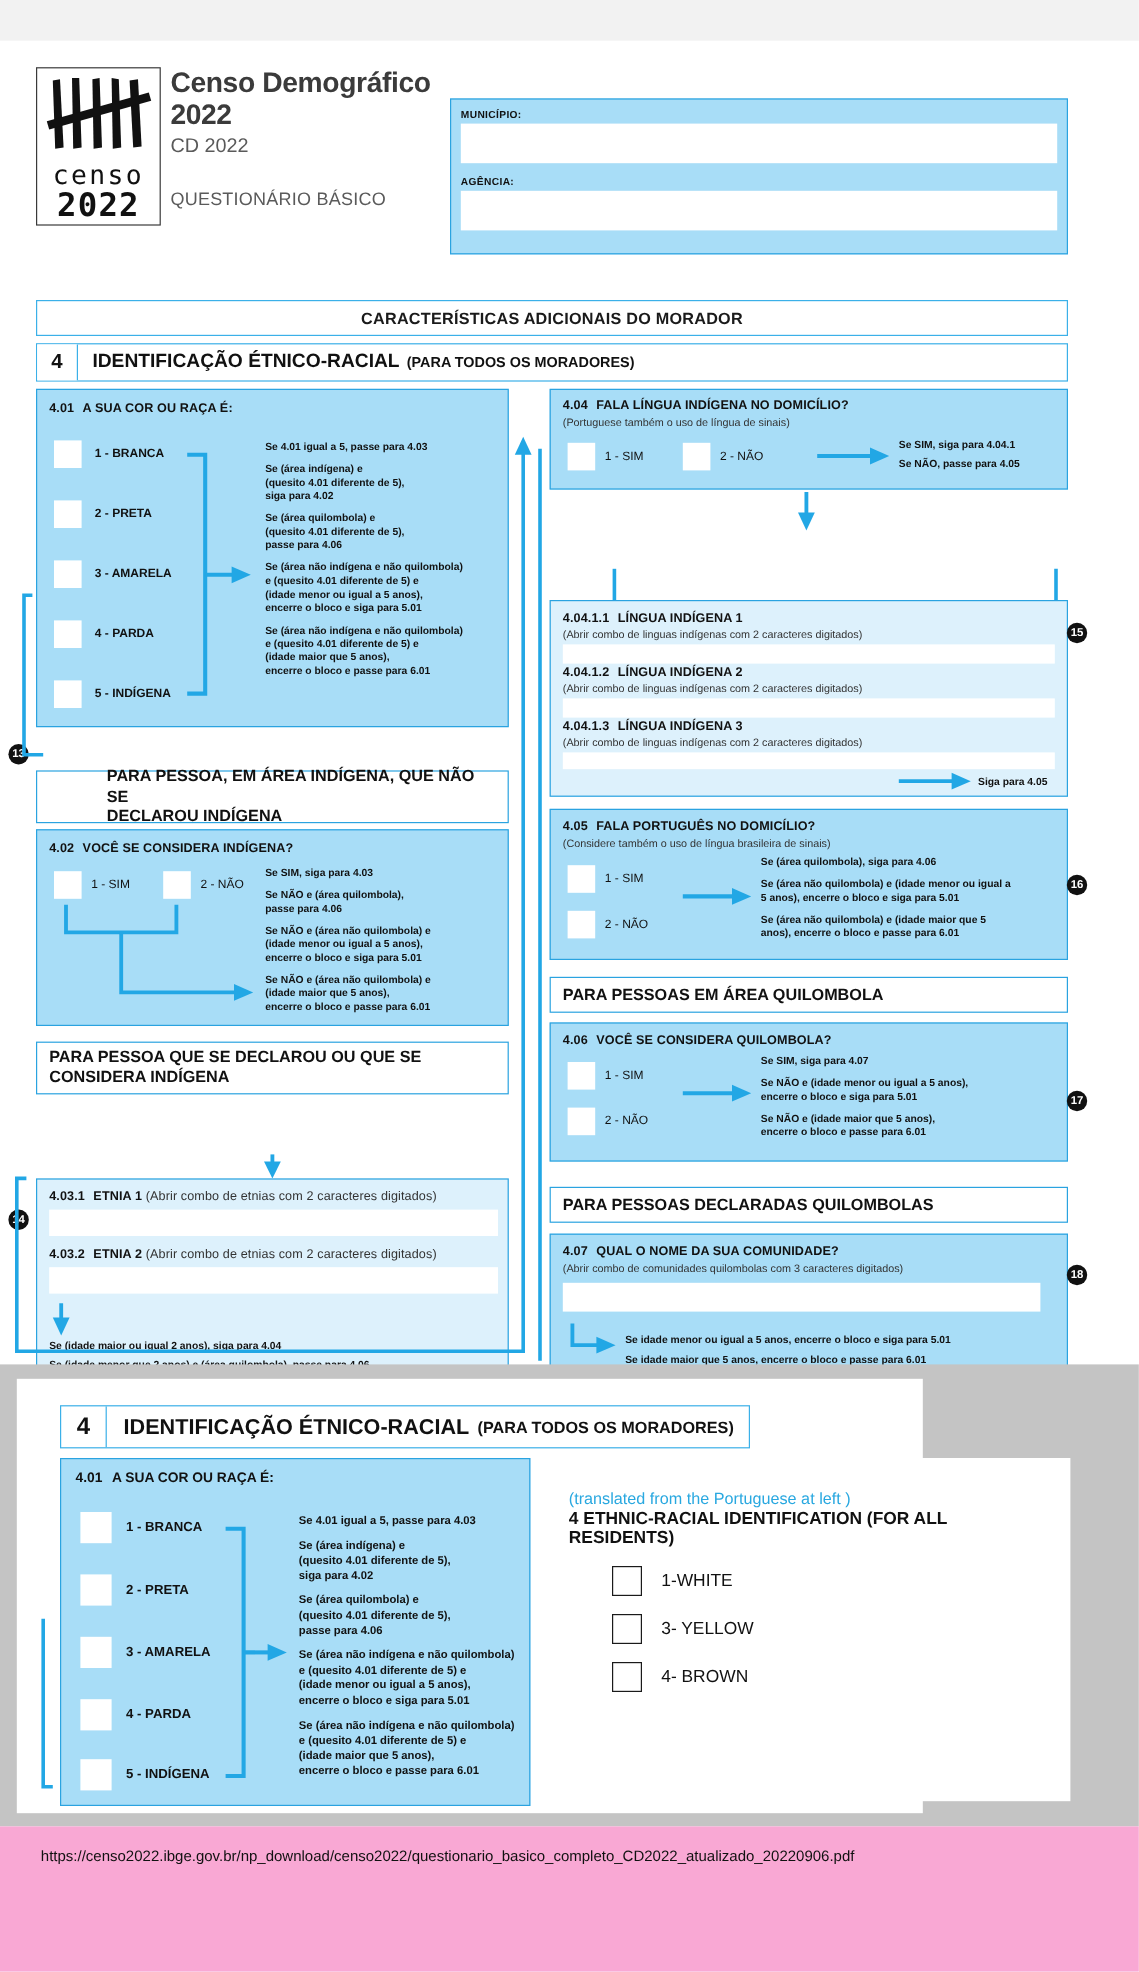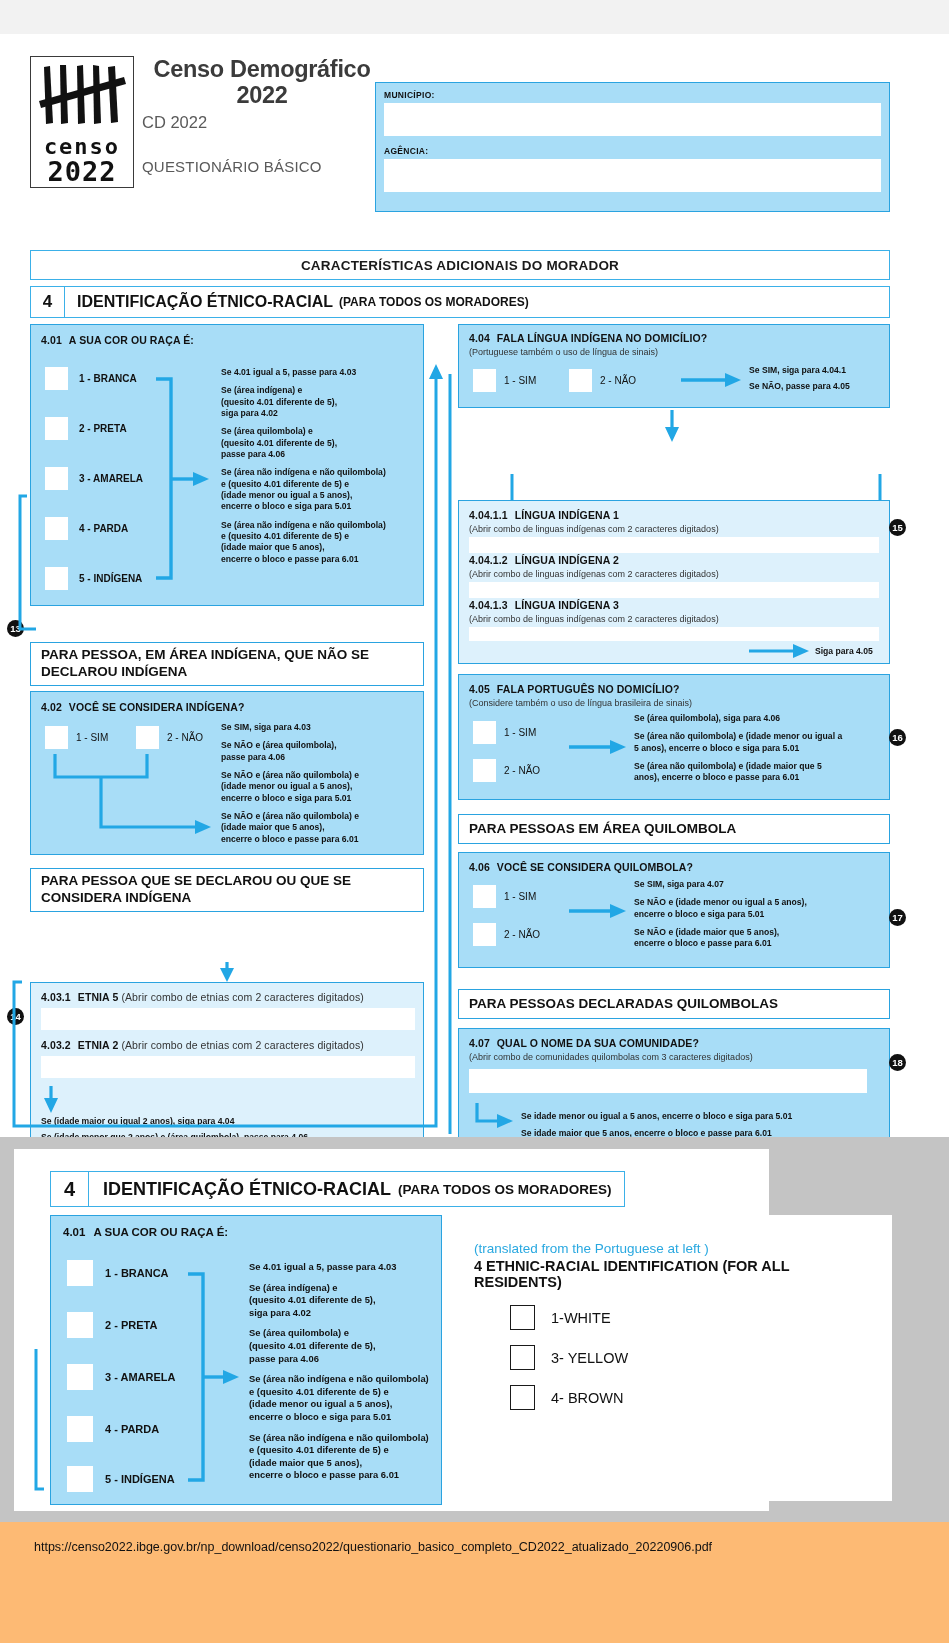--- a/index.html
+++ b/index.html
@@ -18,27 +18,27 @@
   .doc { position:absolute; top:34px; left:0; width:949px; height:1103px; background:#fff; }
 
   
   .hdr { position:absolute; left:30px; top:22px; width:860px; height:150px; }
   .logo-box {
     position:absolute; left:0; top:0; width:104px; height:132px;
     border:1.5px solid #3a3a3a; background:#fff;
     display:flex; flex-direction:column; align-items:center; justify-content:flex-start;
   }
   .tally { width:92px; height:74px; margin-top:4px; }
-  .logo-word { font-size:22px; letter-spacing:2px; color:#111; font-weight:700; line-height:1; margin-top:1px;
+  .logo-word { font-size:22px; letter-spacing:2px; color:#111; font-weight:400; line-height:1; margin-top:1px;
     font-family:"DejaVu Sans Mono", monospace; }
   .logo-year { font-size:27px; letter-spacing:1px; color:#111; font-weight:700; line-height:1.02;
     font-family:"DejaVu Sans Mono", monospace; }
 
   .hdr-titles { position:absolute; left:112px; top:0px; width:240px; }
-  .t-censo { font-size:23.5px; font-weight:bold; color:#3b3b3b; line-height:1.12; letter-spacing:-0.3px;text-align:center; }
+  .t-censo { font-size:23.5px; font-weight:bold; color:#3b3b3b; line-height:1.12; letter-spacing:-0.3px; }
   .t-cd { font-size:16.5px; color:#5a5a5a; margin-top:4px; }
   .t-quest { font-size:15px; color:#5a5a5a; margin-top:26px; letter-spacing:0.2px; }
 
   .hdr-fields {
     position:absolute; left:345px; top:26px; width:515px; height:130px;
     background:#a8ddf7; border:1.6px solid #2aa3e0; padding:7px 8px 8px 8px;
   }
   .fld-label { font-size:8.5px; font-weight:bold; color:#111; letter-spacing:0.3px; margin-bottom:3px; }
   .fld-input { background:#fff; height:33px; width:100%; border:0; display:block; }
   .fld-gap { height:10px; }
@@ -101,21 +101,21 @@
 
   .trans { position:absolute; left:452px; top:78px; width:440px; height:286px; background:#fff; }
   .trans-note { font-size:13.5px; color:#29a8e0; }
   .trans-h { font-size:14.5px; font-weight:bold; color:#111; margin-top:2px; }
   .trans-sub { font-size:14px; color:#111; margin-top:1px; }
   .trans-row { display:flex; align-items:center; margin-top:15px; margin-left:36px; }
   .trans-cbox { width:25px; height:25px; border:1.6px solid #1a1a1a; background:#fff; }
   .trans-lbl { font-size:14.5px; color:#111; margin-left:16px; }
 
   
-  .urlbar { position:absolute; left:0; top:1522px; width:949px; height:121px; background:#fdba74; }
+  .urlbar { position:absolute; left:0; top:1522px; width:949px; height:121px; background:#f9a8d4; }
   .url { position:absolute; left:34px; top:18px; font-size:12.5px; color:#111; }
 </style>
 </head>
 <body>
 
 <div class="top-strip"></div>
 
 <div class="doc">
 
   <div class="hdr">
@@ -194,21 +194,21 @@
 (idade maior que 5 anos),
 encerre o bloco e passe para 6.01</div>
     </div>
   </div>
   <div class="marker" style="left:7px; top:586px;">13</div>
 
   <svg class="ovl" width="949" height="1103">
     <path d="M27 462 H20 V595 H36" stroke="#22a7e5" stroke-width="3" fill="none"></path>
   </svg>
 
-  <div class="white-bar" style="left:30px; top:608px; width:394px; height:44px;">
+  <div class="white-bar" style="left:30px; top:608px; width:394px; height:44px;padding-left:48px;">
     <div class="white-bar-txt" style="white-space:pre-line;">PARA PESSOA, EM ÁREA INDÍGENA, QUE NÃO SE
 DECLAROU INDÍGENA</div>
   </div>
 
   <div class="q" style="left:30px; top:657px; width:394px; height:164px;">
     <div style="position:absolute; left:10px; top:9px;" class="q-title">
       <span class="num">4.02</span><span>VOCÊ SE CONSIDERA INDÍGENA?</span>
     </div>
     <div style="position:absolute; left:14px; top:34px;"><span class="cbox"></span></div>
     <div style="position:absolute; left:45px; top:40px;" class="opt-label-reg">1 - SIM</div>
@@ -240,21 +240,21 @@
   </div>
 
 
   <svg class="ovl" width="949" height="1103">
     <path d="M227 928 V938" stroke="#22a7e5" stroke-width="3.2" fill="none"></path>
     <path d="M227 948 L220 934 L234 934 Z" fill="#22a7e5"></path>
   </svg>
 
   <div class="q-light" style="left:30px; top:948px; width:394px; height:190px;">
     <div style="position:absolute; left:10px; top:8px;" class="q-title">
-      <span class="num">4.03.1</span><span>ETNIA 5</span>
+      <span class="num">4.03.1</span><span>ETNIA 1</span>
       <span style="font-weight:normal; color:#333;">(Abrir combo de etnias com 2 caracteres digitados)</span>
     </div>
     <div style="position:absolute; left:10px; top:25px; width:374px;" class="inp-white"></div>
     <div style="position:absolute; left:10px; top:56px;" class="q-title">
       <span class="num">4.03.2</span><span>ETNIA 2</span>
       <span style="font-weight:normal; color:#333;">(Abrir  combo de etnias com 2 caracteres digitados)</span>
     </div>
     <div style="position:absolute; left:10px; top:73px; width:374px;" class="inp-white"></div>
 
     <svg class="ovl" width="394" height="190">

